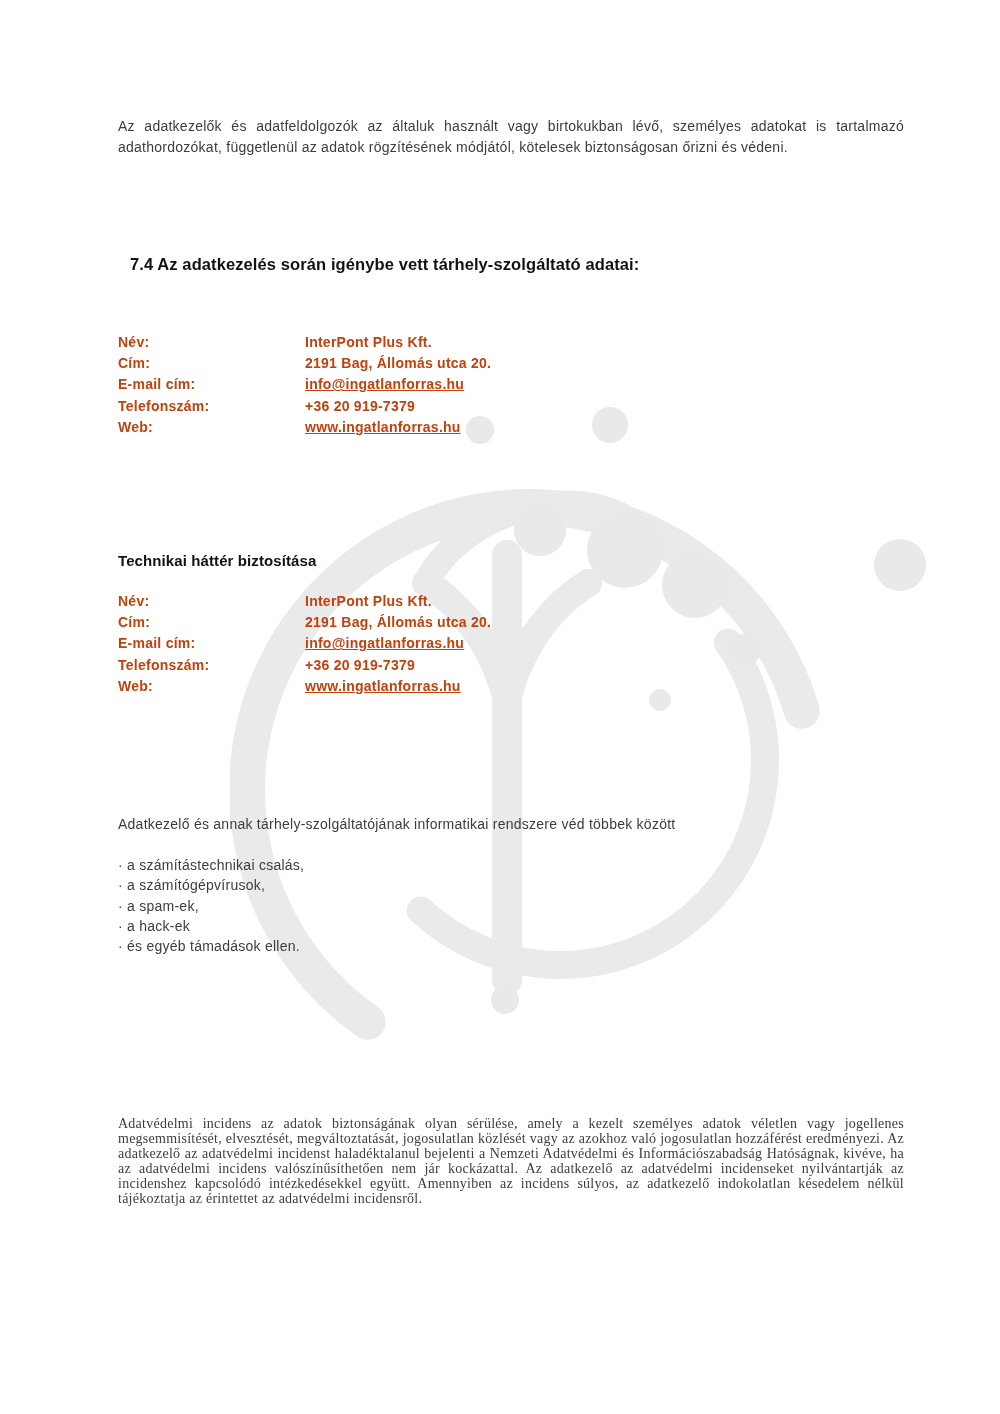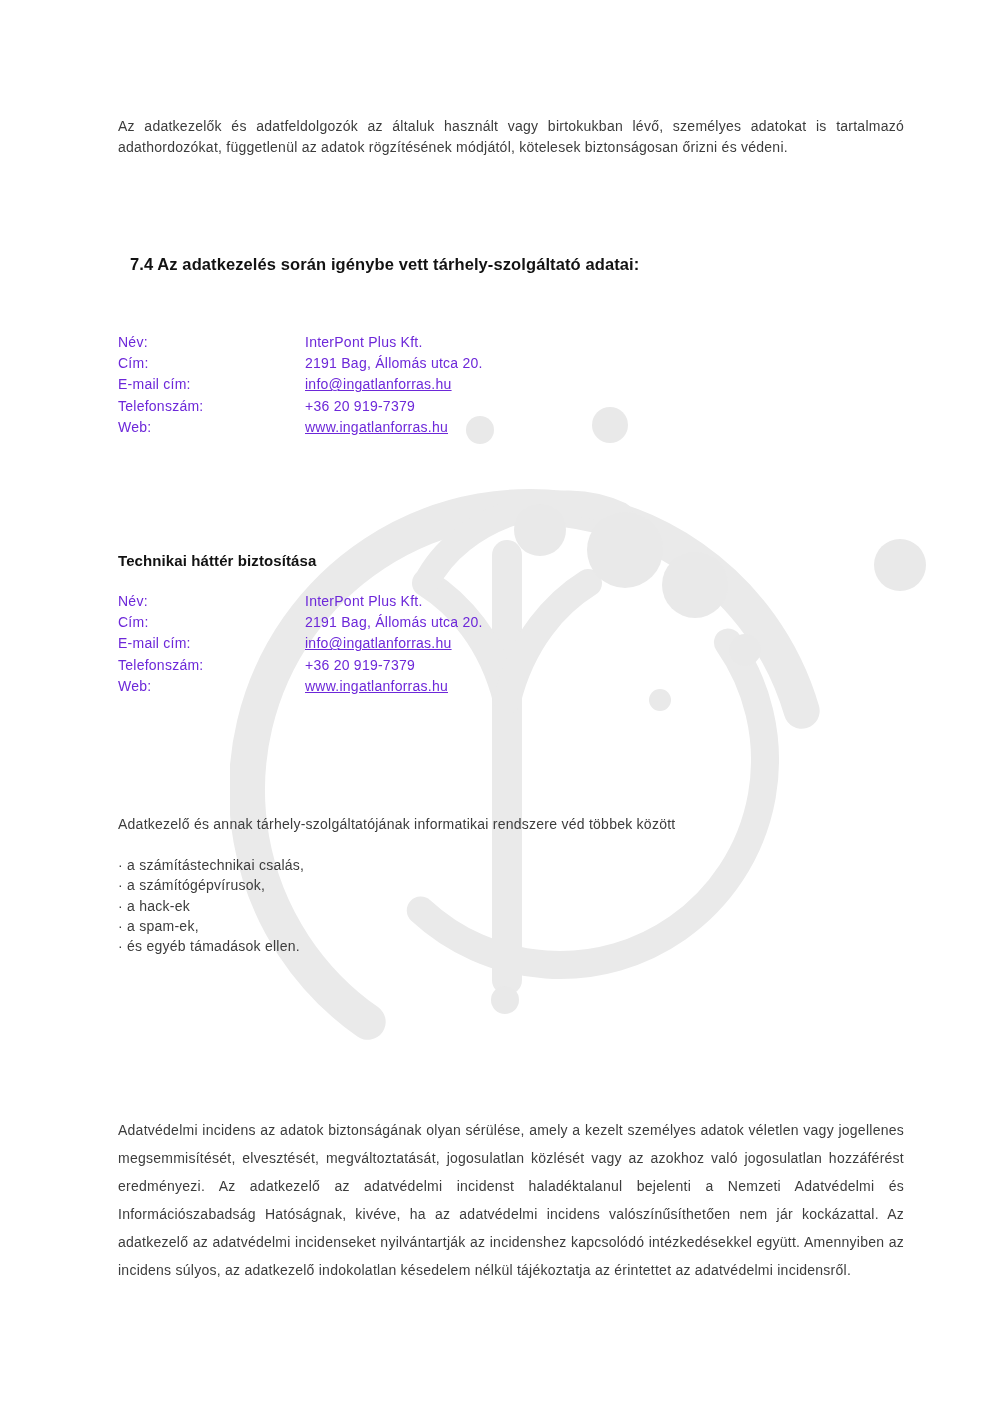--- a/index.html
+++ b/index.html
@@ -9,24 +9,24 @@
     background:#ffffff;
     overflow:hidden;
     font-family:"Liberation Sans",sans-serif;
     color:#3a3a3a;
     border-radius:12px;
   }
   .abs{position:absolute;left:118px;width:786px;}
   .wm{position:absolute;left:230px;top:395px;z-index:0;pointer-events:none;}
   .z{position:relative;z-index:1;}
   .body-p{font-size:14px;line-height:21px;letter-spacing:.25px;text-align:justify;color:#3c3c3c;margin:0;}
-  .tight{line-height:28px;}
+  .tight{line-height:15px;font-family:Liberation Serif, serif;}
   .h-mid{font-size:16.5px;font-weight:700;color:#121212;letter-spacing:.1px;margin:12px;}
   .h-sub{font-size:15px;font-weight:700;color:#121212;margin:0;letter-spacing:.1px;}
-  .crow{display:flex;font-size:14px;line-height:21.2px;letter-spacing:.25px;color:#6d28d9;}
+  .crow{display:flex;font-size:14px;line-height:21.2px;letter-spacing:.25px;color:#c2410c;font-weight:bold;}
   .clabel{width:187px;flex:0 0 187px;}
   .cvalue{white-space:nowrap;}
   a.u{color:inherit;text-decoration:underline;cursor:pointer;}
   .list-line{font-size:14px;line-height:20.2px;letter-spacing:.25px;color:#3c3c3c;}
   .footer{position:absolute;left:0;right:0;top:1312px;text-align:center;font-size:13.5px;color:#4a4a4a;letter-spacing:.5px;}
 </style>
 </head>
 <body>
 
 <div class="page">
@@ -102,20 +102,20 @@
     <div class="crow">
       <span class="clabel">Web:</span>
       <a class="cvalue u">www.ingatlanforras.hu</a>
     </div>
   </div>
 
   <div class="abs list-line z" style="top:500px;">Adatkezelő és annak tárhely-szolgáltatójának informatikai rendszere véd többek között</div>
   <div class="abs z" style="top:521px;">
     <div class="list-line">· a számítástechnikai csalás,</div>
     <div class="list-line">· a számítógépvírusok,</div>
+    <div class="list-line">· a spam-ek,</div>
     <div class="list-line">· a hack-ek</div>
-    <div class="list-line">· a spam-ek,</div>
     <div class="list-line">· és egyéb támadások ellen.</div>
   </div>
 
   <p class="abs body-p tight z" style="top:681px;">Adatvédelmi incidens az adatok biztonságának olyan sérülése, amely a kezelt személyes adatok véletlen vagy jogellenes megsemmisítését, elvesztését, megváltoztatását, jogosulatlan közlését vagy az azokhoz való jogosulatlan hozzáférést eredményezi. Az adatkezelő az adatvédelmi incidenst haladéktalanul bejelenti a Nemzeti Adatvédelmi és Információszabadság Hatóságnak, kivéve, ha az adatvédelmi incidens valószínűsíthetően nem jár kockázattal. Az adatkezelő az adatvédelmi incidenseket nyilvántartják az incidenshez kapcsolódó intézkedésekkel együtt. Amennyiben az incidens súlyos, az adatkezelő indokolatlan késedelem nélkül tájékoztatja az érintettet az adatvédelmi incidensről.</p>
 
 </div>
 
 </body></html>

